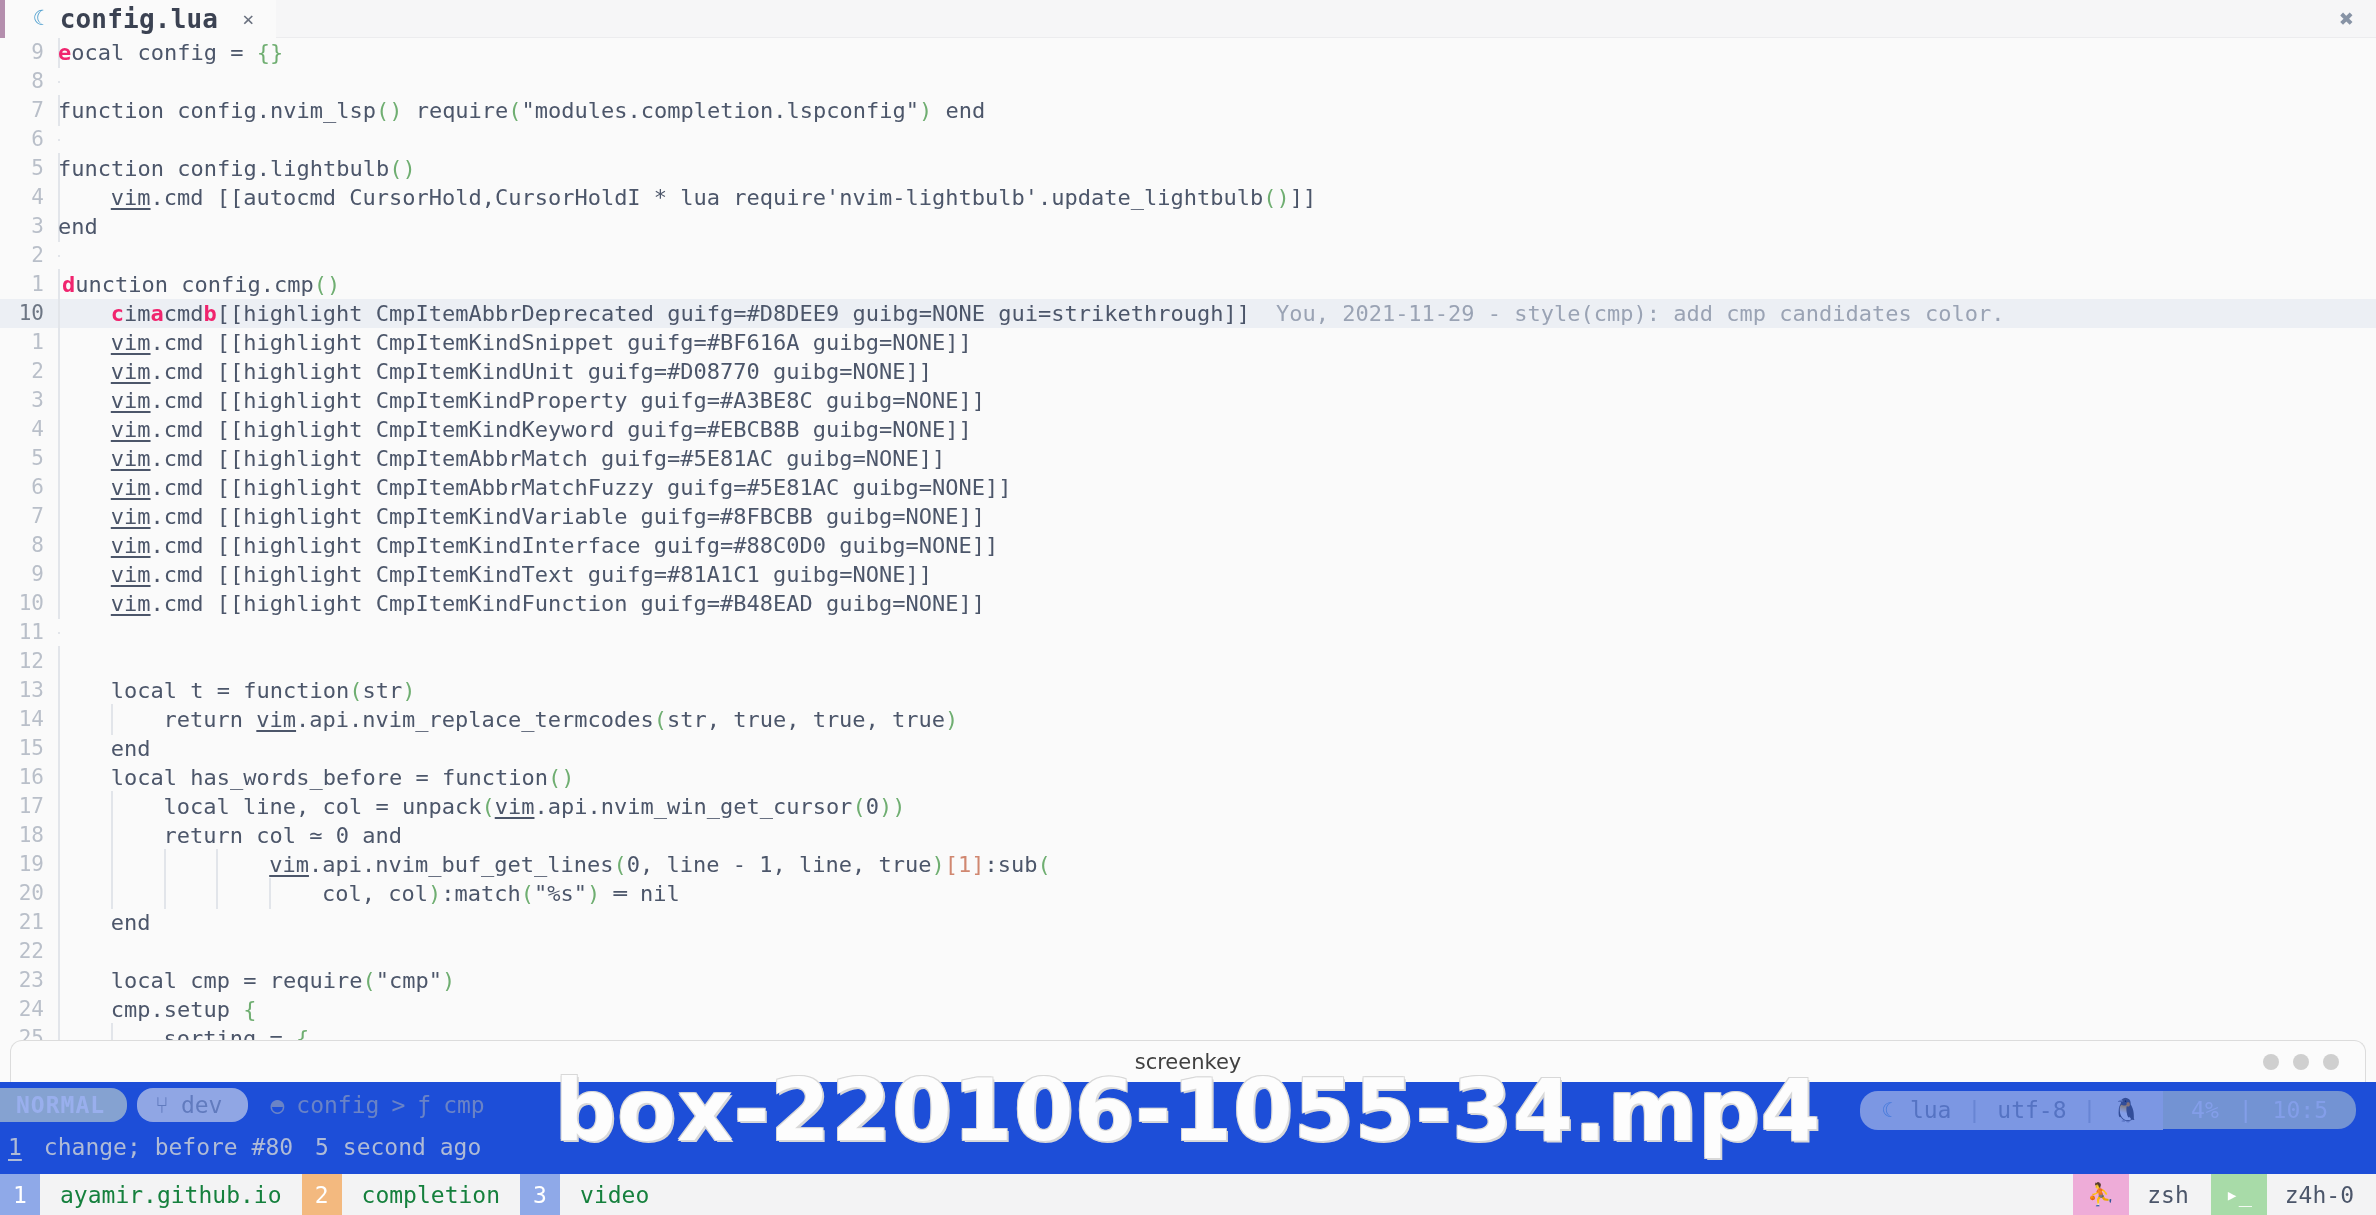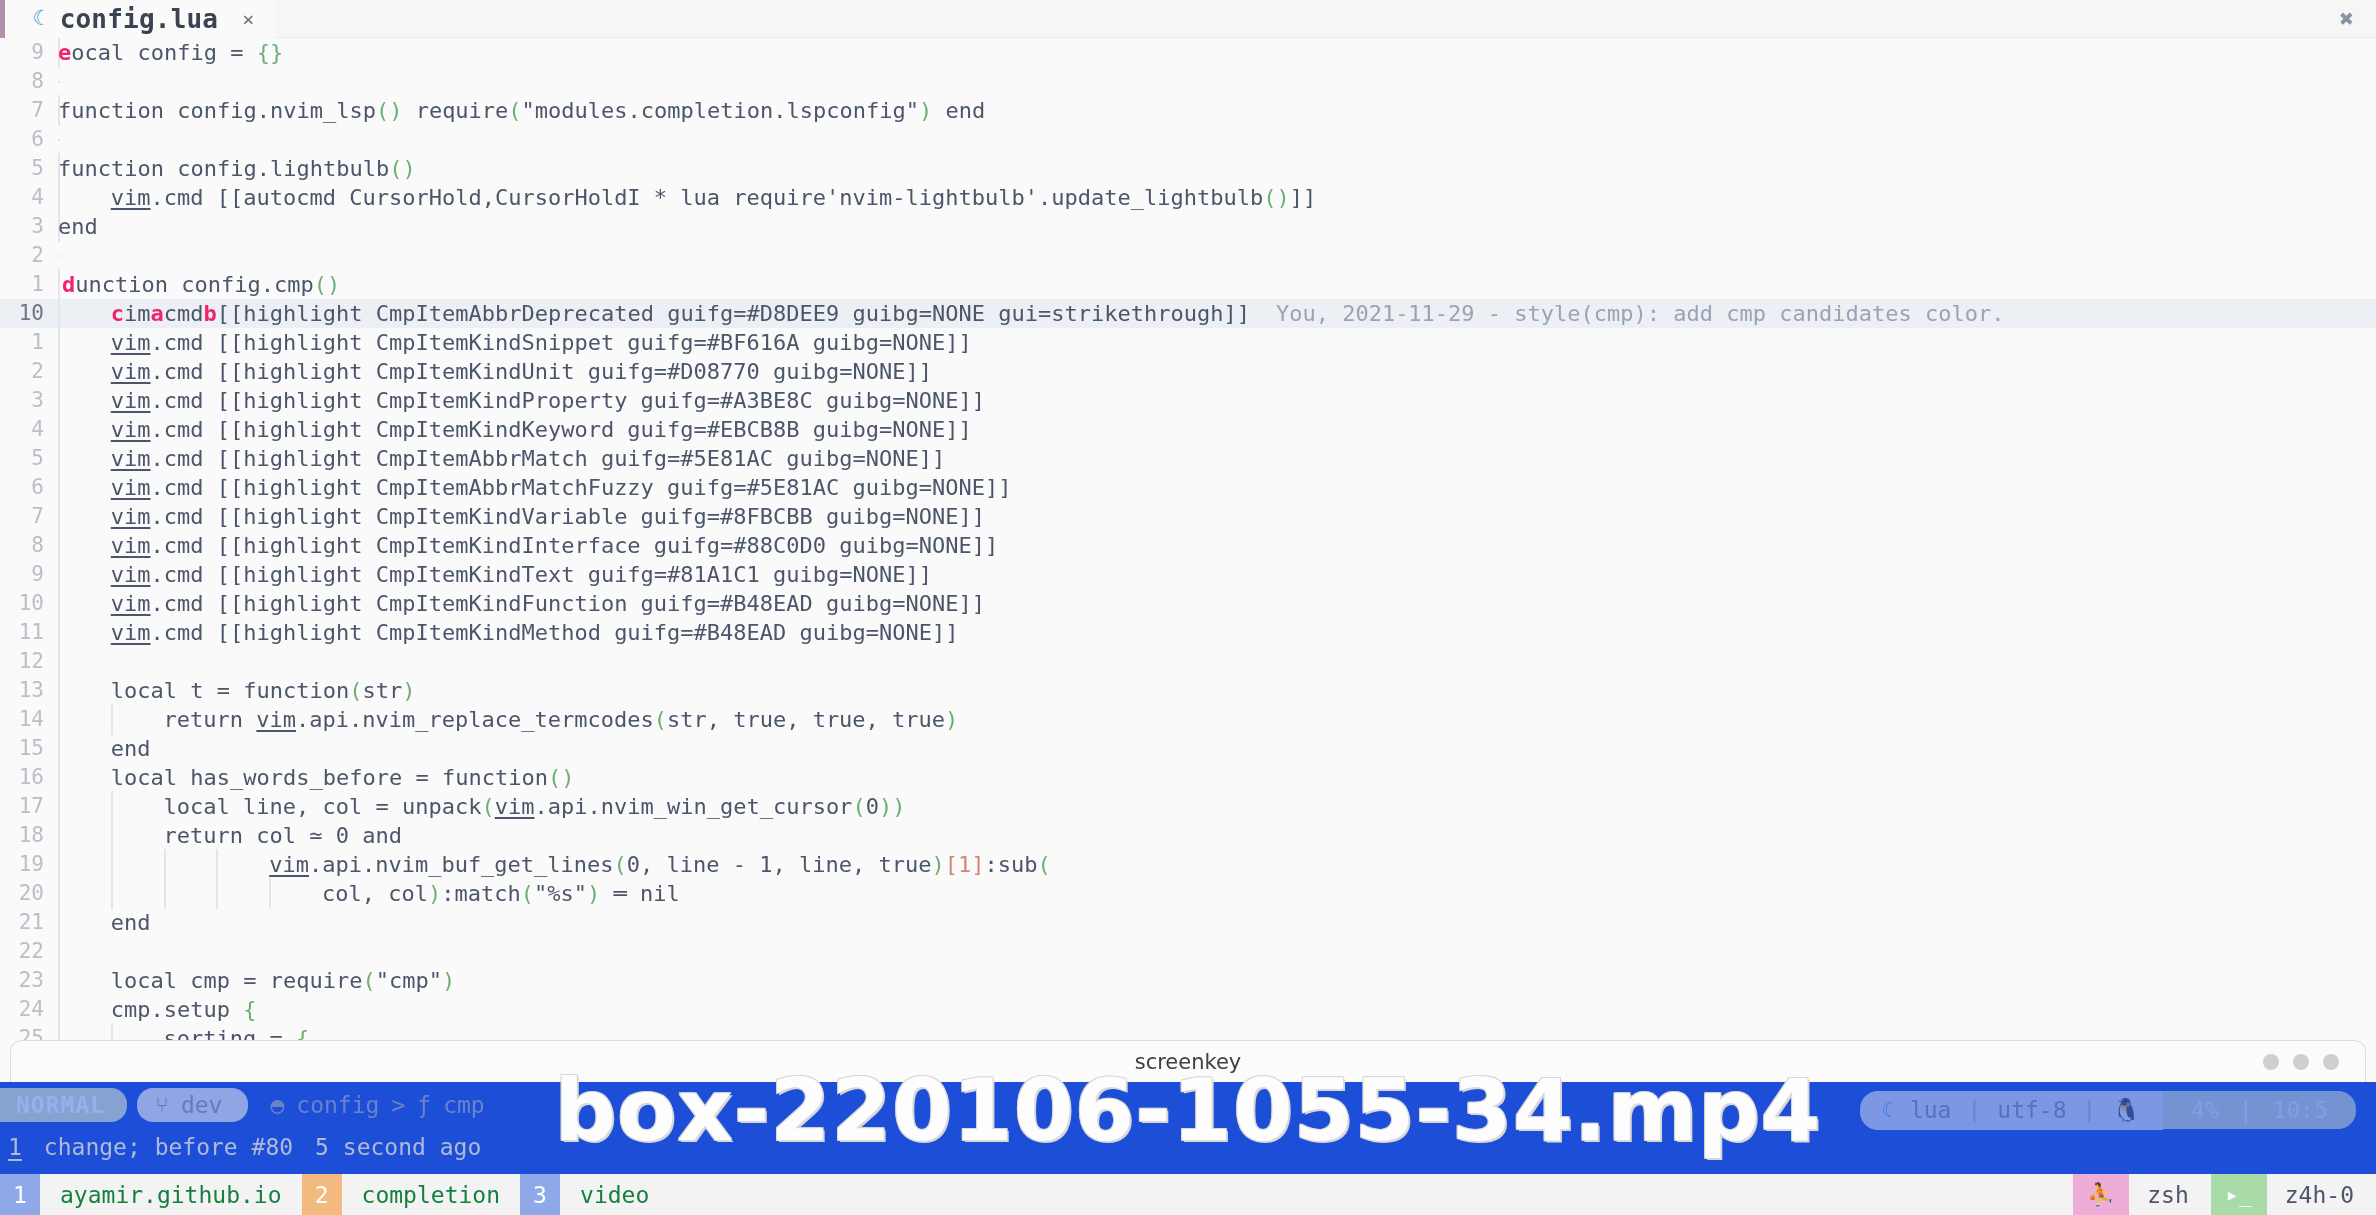--- a/index.html
+++ b/index.html
@@ -195,21 +195,21 @@
         <div class="code-line"><div class="gutter">1</div><div class="code-text"><div class="indent-guides"><div class="iguide" style="left: 0px;"></div></div><span style="position: relative; padding-left: 52.8px;"><span class="id-u">vim</span>.cmd [[highlight CmpItemKindSnippet guifg=#BF616A guibg=NONE]]</span></div></div>
         <div class="code-line"><div class="gutter">2</div><div class="code-text"><div class="indent-guides"><div class="iguide" style="left: 0px;"></div></div><span style="position: relative; padding-left: 52.8px;"><span class="id-u">vim</span>.cmd [[highlight CmpItemKindUnit guifg=#D08770 guibg=NONE]]</span></div></div>
         <div class="code-line"><div class="gutter">3</div><div class="code-text"><div class="indent-guides"><div class="iguide" style="left: 0px;"></div></div><span style="position: relative; padding-left: 52.8px;"><span class="id-u">vim</span>.cmd [[highlight CmpItemKindProperty guifg=#A3BE8C guibg=NONE]]</span></div></div>
         <div class="code-line"><div class="gutter">4</div><div class="code-text"><div class="indent-guides"><div class="iguide" style="left: 0px;"></div></div><span style="position: relative; padding-left: 52.8px;"><span class="id-u">vim</span>.cmd [[highlight CmpItemKindKeyword guifg=#EBCB8B guibg=NONE]]</span></div></div>
         <div class="code-line"><div class="gutter">5</div><div class="code-text"><div class="indent-guides"><div class="iguide" style="left: 0px;"></div></div><span style="position: relative; padding-left: 52.8px;"><span class="id-u">vim</span>.cmd [[highlight CmpItemAbbrMatch guifg=#5E81AC guibg=NONE]]</span></div></div>
         <div class="code-line"><div class="gutter">6</div><div class="code-text"><div class="indent-guides"><div class="iguide" style="left: 0px;"></div></div><span style="position: relative; padding-left: 52.8px;"><span class="id-u">vim</span>.cmd [[highlight CmpItemAbbrMatchFuzzy guifg=#5E81AC guibg=NONE]]</span></div></div>
         <div class="code-line"><div class="gutter">7</div><div class="code-text"><div class="indent-guides"><div class="iguide" style="left: 0px;"></div></div><span style="position: relative; padding-left: 52.8px;"><span class="id-u">vim</span>.cmd [[highlight CmpItemKindVariable guifg=#8FBCBB guibg=NONE]]</span></div></div>
         <div class="code-line"><div class="gutter">8</div><div class="code-text"><div class="indent-guides"><div class="iguide" style="left: 0px;"></div></div><span style="position: relative; padding-left: 52.8px;"><span class="id-u">vim</span>.cmd [[highlight CmpItemKindInterface guifg=#88C0D0 guibg=NONE]]</span></div></div>
         <div class="code-line"><div class="gutter">9</div><div class="code-text"><div class="indent-guides"><div class="iguide" style="left: 0px;"></div></div><span style="position: relative; padding-left: 52.8px;"><span class="id-u">vim</span>.cmd [[highlight CmpItemKindText guifg=#81A1C1 guibg=NONE]]</span></div></div>
         <div class="code-line"><div class="gutter">10</div><div class="code-text"><div class="indent-guides"><div class="iguide" style="left: 0px;"></div></div><span style="position: relative; padding-left: 52.8px;"><span class="id-u">vim</span>.cmd [[highlight CmpItemKindFunction guifg=#B48EAD guibg=NONE]]</span></div></div>
-        <div class="code-line"><div class="gutter">11</div><div class="code-text"><div class="indent-guides"><div class="iguide" style="left: 0px;"></div></div><span style="position: relative; padding-left: 52.8px;"><span class="id-u">vim</span>.cmd [[highlight CmpItemKindMethod guifg=#B48EAD guibg=NONE]]</span></div></div>
+        <div class="code-line"><div class="gutter">11</div><div class="code-text"><div class="indent-guides"><div class="iguide" style="left: 0px;"></div></div></div></div>
         <div class="code-line"><div class="gutter">12</div><div class="code-text"><div class="indent-guides"><div class="iguide" style="left: 0px;"></div></div><span style="position: relative; padding-left: 52.8px;"></span></div></div>
         <div class="code-line"><div class="gutter">13</div><div class="code-text"><div class="indent-guides"><div class="iguide" style="left: 0px;"></div></div><span style="position: relative; padding-left: 52.8px;">local t = function<span class="paren-g">(</span>str<span class="paren-g">)</span></span></div></div>
         <div class="code-line"><div class="gutter">14</div><div class="code-text"><div class="indent-guides"><div class="iguide" style="left: 0px;"></div><div class="iguide" style="left: 52.8px;"></div></div><span style="position: relative; padding-left: 105.6px;">return <span class="id-u">vim</span>.api.nvim_replace_termcodes<span class="paren-g">(</span>str, true, true, true<span class="paren-g">)</span></span></div></div>
         <div class="code-line"><div class="gutter">15</div><div class="code-text"><div class="indent-guides"><div class="iguide" style="left: 0px;"></div></div><span style="position: relative; padding-left: 52.8px;">end</span></div></div>
         <div class="code-line"><div class="gutter">16</div><div class="code-text"><div class="indent-guides"><div class="iguide" style="left: 0px;"></div></div><span style="position: relative; padding-left: 52.8px;">local has_words_before = function<span class="paren-g">(</span><span class="paren-g">)</span></span></div></div>
         <div class="code-line"><div class="gutter">17</div><div class="code-text"><div class="indent-guides"><div class="iguide" style="left: 0px;"></div><div class="iguide" style="left: 52.8px;"></div></div><span style="position: relative; padding-left: 105.6px;">local line, col = unpack<span class="paren-g">(</span><span class="id-u">vim</span>.api.nvim_win_get_cursor<span class="paren-g">(</span>0<span class="paren-g">)</span><span class="paren-g">)</span></span></div></div>
         <div class="code-line"><div class="gutter">18</div><div class="code-text"><div class="indent-guides"><div class="iguide" style="left: 0px;"></div><div class="iguide" style="left: 52.8px;"></div></div><span style="position: relative; padding-left: 105.6px;">return col ≃ 0 and</span></div></div>
         <div class="code-line"><div class="gutter">19</div><div class="code-text"><div class="indent-guides"><div class="iguide" style="left: 0px;"></div><div class="iguide" style="left: 52.8px;"></div><div class="iguide" style="left: 105.6px;"></div><div class="iguide" style="left: 158.4px;"></div></div><span style="position: relative; padding-left: 211.2px;"><span class="id-u">vim</span>.api.nvim_buf_get_lines<span class="paren-g">(</span>0, line - 1, line, true<span class="paren-g">)</span><span class="paren-o">[1]</span>:sub<span class="paren-g">(</span></span></div></div>
         <div class="code-line"><div class="gutter">20</div><div class="code-text"><div class="indent-guides"><div class="iguide" style="left: 0px;"></div><div class="iguide" style="left: 52.8px;"></div><div class="iguide" style="left: 105.6px;"></div><div class="iguide" style="left: 158.4px;"></div><div class="iguide" style="left: 211.2px;"></div></div><span style="position: relative; padding-left: 264px;">col, col<span class="paren-g">)</span>:match<span class="paren-g">(</span>"%s"<span class="paren-g">)</span> ═ nil</span></div></div>
         <div class="code-line"><div class="gutter">21</div><div class="code-text"><div class="indent-guides"><div class="iguide" style="left: 0px;"></div></div><span style="position: relative; padding-left: 52.8px;">end</span></div></div>

